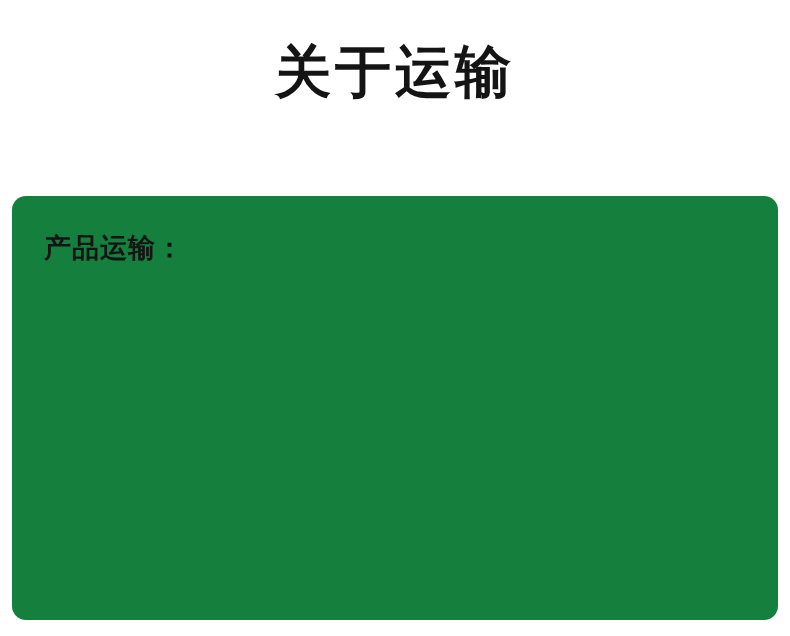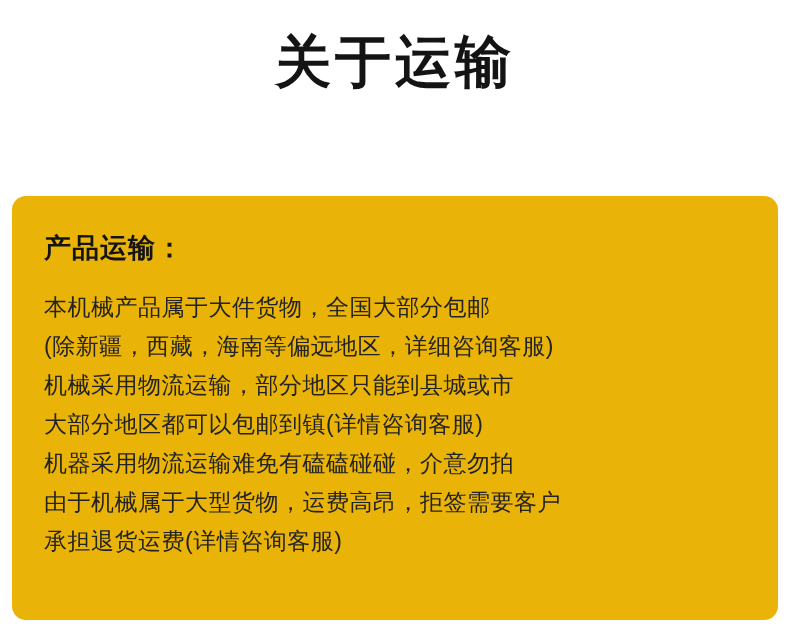--- a/index.html
+++ b/index.html
@@ -15,21 +15,21 @@
     overflow: hidden;
   }
   .page {
     position: relative;
     width: 790px;
     height: 636px;
     box-sizing: border-box;
   }
   .header {
     text-align: center;
-    padding-top: 30px;
+    padding-top: 40px;
   }
   .title-cn {
     font-size: 56px;
     font-weight: 700;
     letter-spacing: 4px;
     line-height: 1.15;
     color: #141414;
     margin: 0;
   }
   .title-en {
@@ -38,21 +38,21 @@
     letter-spacing: 3px;
     color: #6e6e6e;
     margin-top: 16px;
   }
   .panel {
     position: absolute;
     left: 12px;
     right: 12px;
     top: 196px;
     bottom: 16px;
-    background: #eab308;
+    background: #15803d;
     border-radius: 14px;
     box-sizing: border-box;
     padding: 34px 30px 20px 30px;
   }
   .panel-heading {
     font-size: 27px;
     font-weight: 700;
     color: #141414;
     letter-spacing: 1px;
     margin: 0 0 22px 2px;
@@ -75,24 +75,15 @@
 <body>
 
 <div class="page">
 
   <div class="header">
     <h1 class="title-cn">关于运输</h1>
   </div>
 
   <div class="panel">
     <h2 class="panel-heading">产品运输：</h2>
-    <ul class="body-lines">
-      <li>本机械产品属于大件货物，全国大部分包邮</li>
-      <li>(除新疆，西藏，海南等偏远地区，详细咨询客服)</li>
-      <li>机械采用物流运输，部分地区只能到县城或市</li>
-      <li>大部分地区都可以包邮到镇(详情咨询客服)</li>
-      <li>机器采用物流运输难免有磕磕碰碰，介意勿拍</li>
-      <li>由于机械属于大型货物，运费高昂，拒签需要客户</li>
-      <li>承担退货运费(详情咨询客服)</li>
-    </ul>
   </div>
 
 </div>
 
 </body></html>

